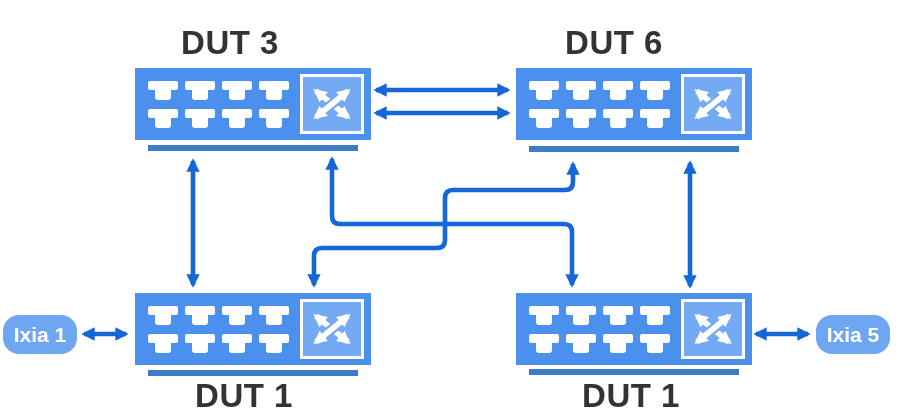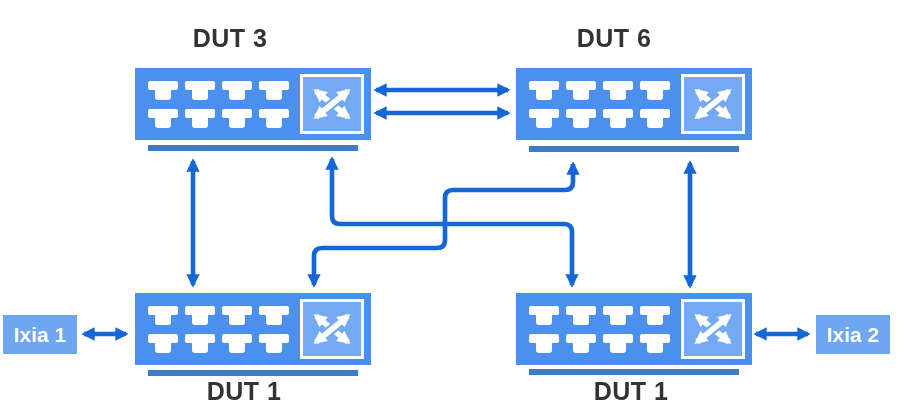--- a/index.html
+++ b/index.html
@@ -17,24 +17,24 @@
     display:flex;align-items:center;justify-content:space-between;
   }
   .ports{display:grid;grid-template-columns:repeat(4,30px);gap:9px 7px;}
   .port{position:relative;width:30px;height:19px;}
   .port::before{content:"";position:absolute;left:0;top:0;width:30px;height:9px;background:var(--port);border-radius:2px;}
   .port::after{content:"";position:absolute;left:7px;top:8px;width:16px;height:11px;background:var(--port);border-radius:0 0 3px 3px;}
   .xbar{display:block;width:64px;height:60px;flex:0 0 auto;}
   .bar{position:absolute;width:210px;height:6px;background:var(--underline-bar);}
   .dut-label{
     position:absolute;width:200px;text-align:center;
-    font-size:25px;font-weight:700;color:var(--label-text);letter-spacing:.5px;white-space:nowrap;
+    font-size:33px;font-weight:700;color:var(--label-text);letter-spacing:.5px;white-space:nowrap;
   }
   .ixia{
-    position:absolute;width:74px;height:39px;background:var(--ixia-box);border-radius:0;
+    position:absolute;width:74px;height:39px;background:var(--ixia-box);border-radius:16px;
     color:#fff;font-size:21px;font-weight:700;display:flex;align-items:center;justify-content:center;
   }
   .wires{position:absolute;left:0;top:0;width:900px;height:420px;pointer-events:none;}
 </style>
 </head>
 <body>
 
 <div class="stage">
 
   <svg width="0" height="0" style="position:absolute" aria-hidden="true">
@@ -120,21 +120,21 @@
         <div class="port"></div>
       </div>
     <svg class="xbar" viewBox="0 0 64 60">
         <use href="#xbar-sym"></use>
       </svg>
   </div>
   <div class="bar" style="left:529px;top:369px"></div>
   <div class="dut-label" style="left:531px;top:377px">DUT 1</div>
 
   <div class="ixia" style="left:3px;top:315px">Ixia 1</div>
-  <div class="ixia" style="left:816px;top:315px">Ixia 2</div>
+  <div class="ixia" style="left:816px;top:315px">Ixia 5</div>
 
   <svg class="wires" viewBox="0 0 900 420">
     <g fill="none" style="stroke:var(--link)" stroke-width="4.6">
       <line x1="376" y1="90" x2="508" y2="90" marker-start="url(#ah)" marker-end="url(#ah)"></line>
       <line x1="376" y1="113" x2="508" y2="113" marker-start="url(#ah)" marker-end="url(#ah)"></line>
       <line x1="193" y1="161" x2="193" y2="285" marker-start="url(#ah)" marker-end="url(#ah)"></line>
       <line x1="690" y1="163" x2="690" y2="286" marker-start="url(#ah)" marker-end="url(#ah)"></line>
       <line x1="84" y1="334" x2="126" y2="334" marker-start="url(#ah)" marker-end="url(#ah)"></line>
       <line x1="756" y1="334" x2="808" y2="334" marker-start="url(#ah)" marker-end="url(#ah)"></line>
       <path d="M 332 159 L 332 216 Q 332 224 340 224 L 564 224 Q 572 224 572 232 L 572 285" marker-start="url(#ah)" marker-end="url(#ah)"></path>

